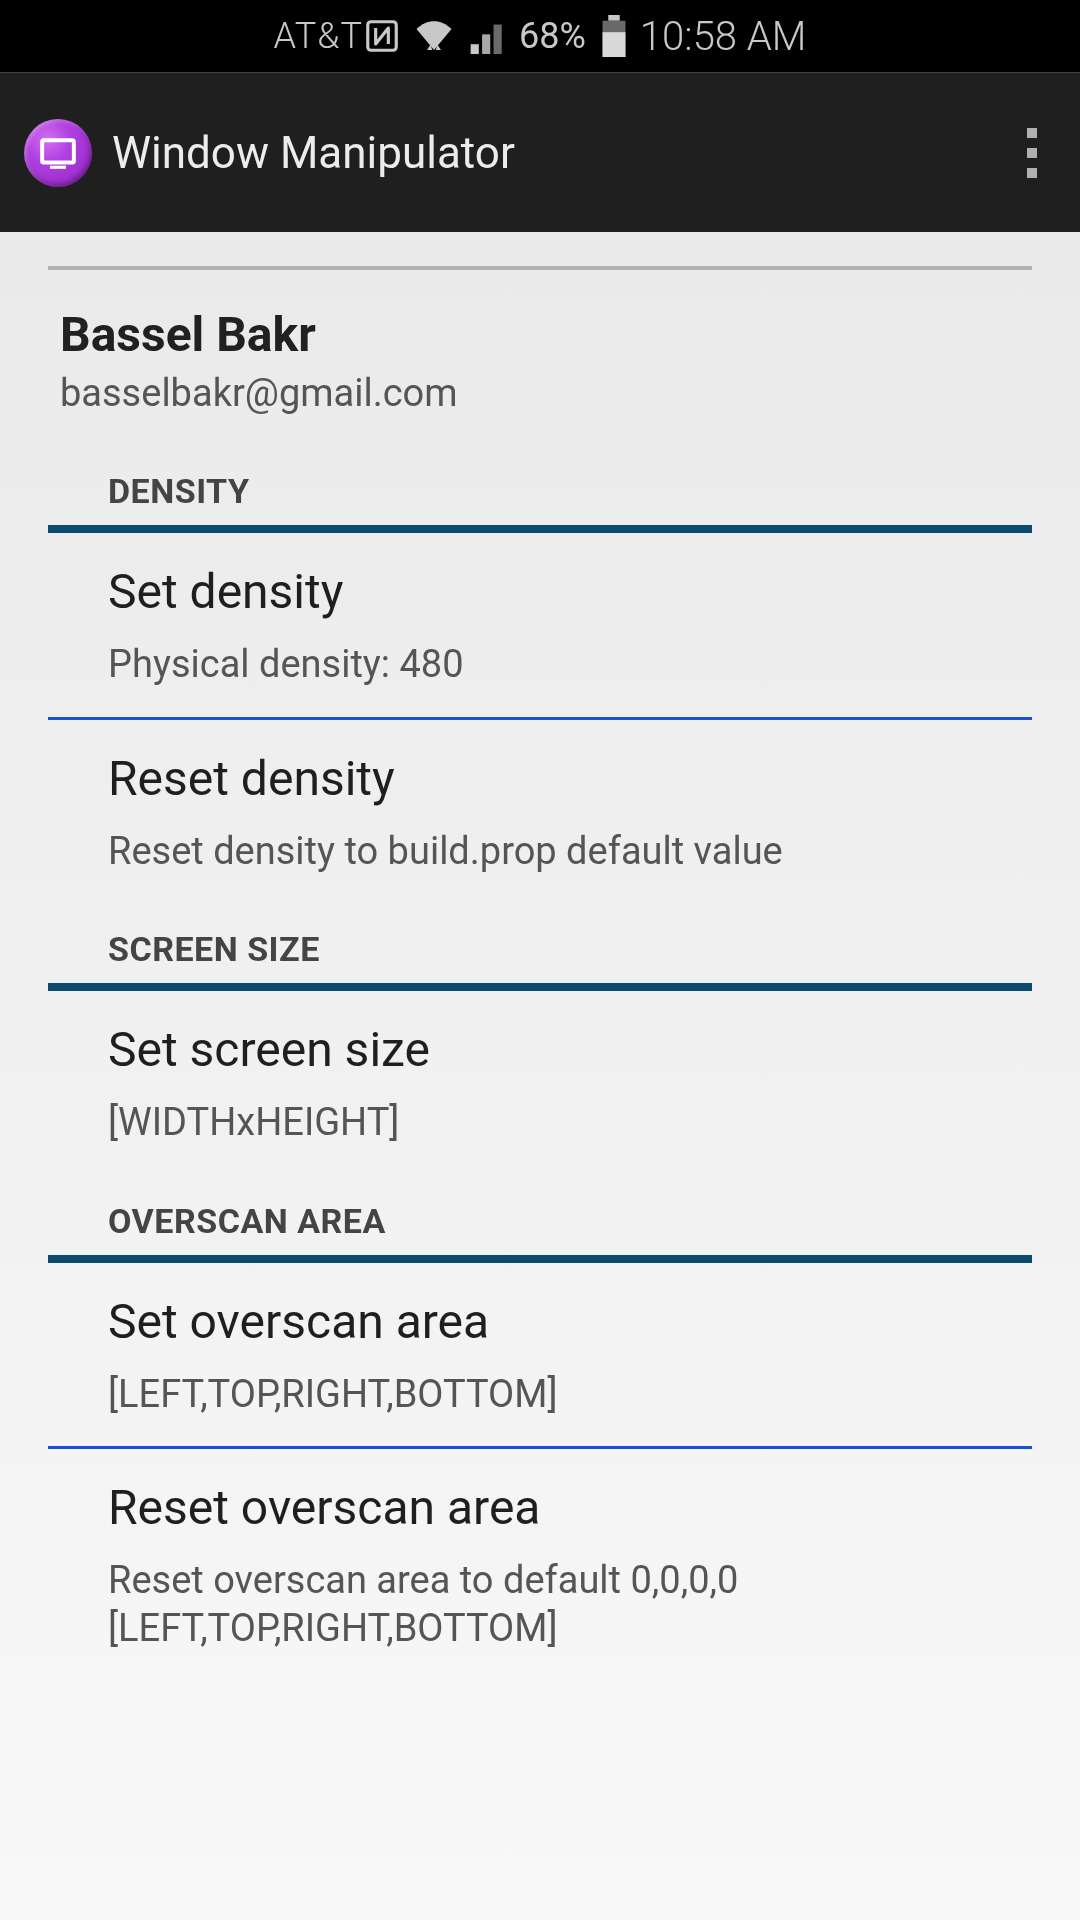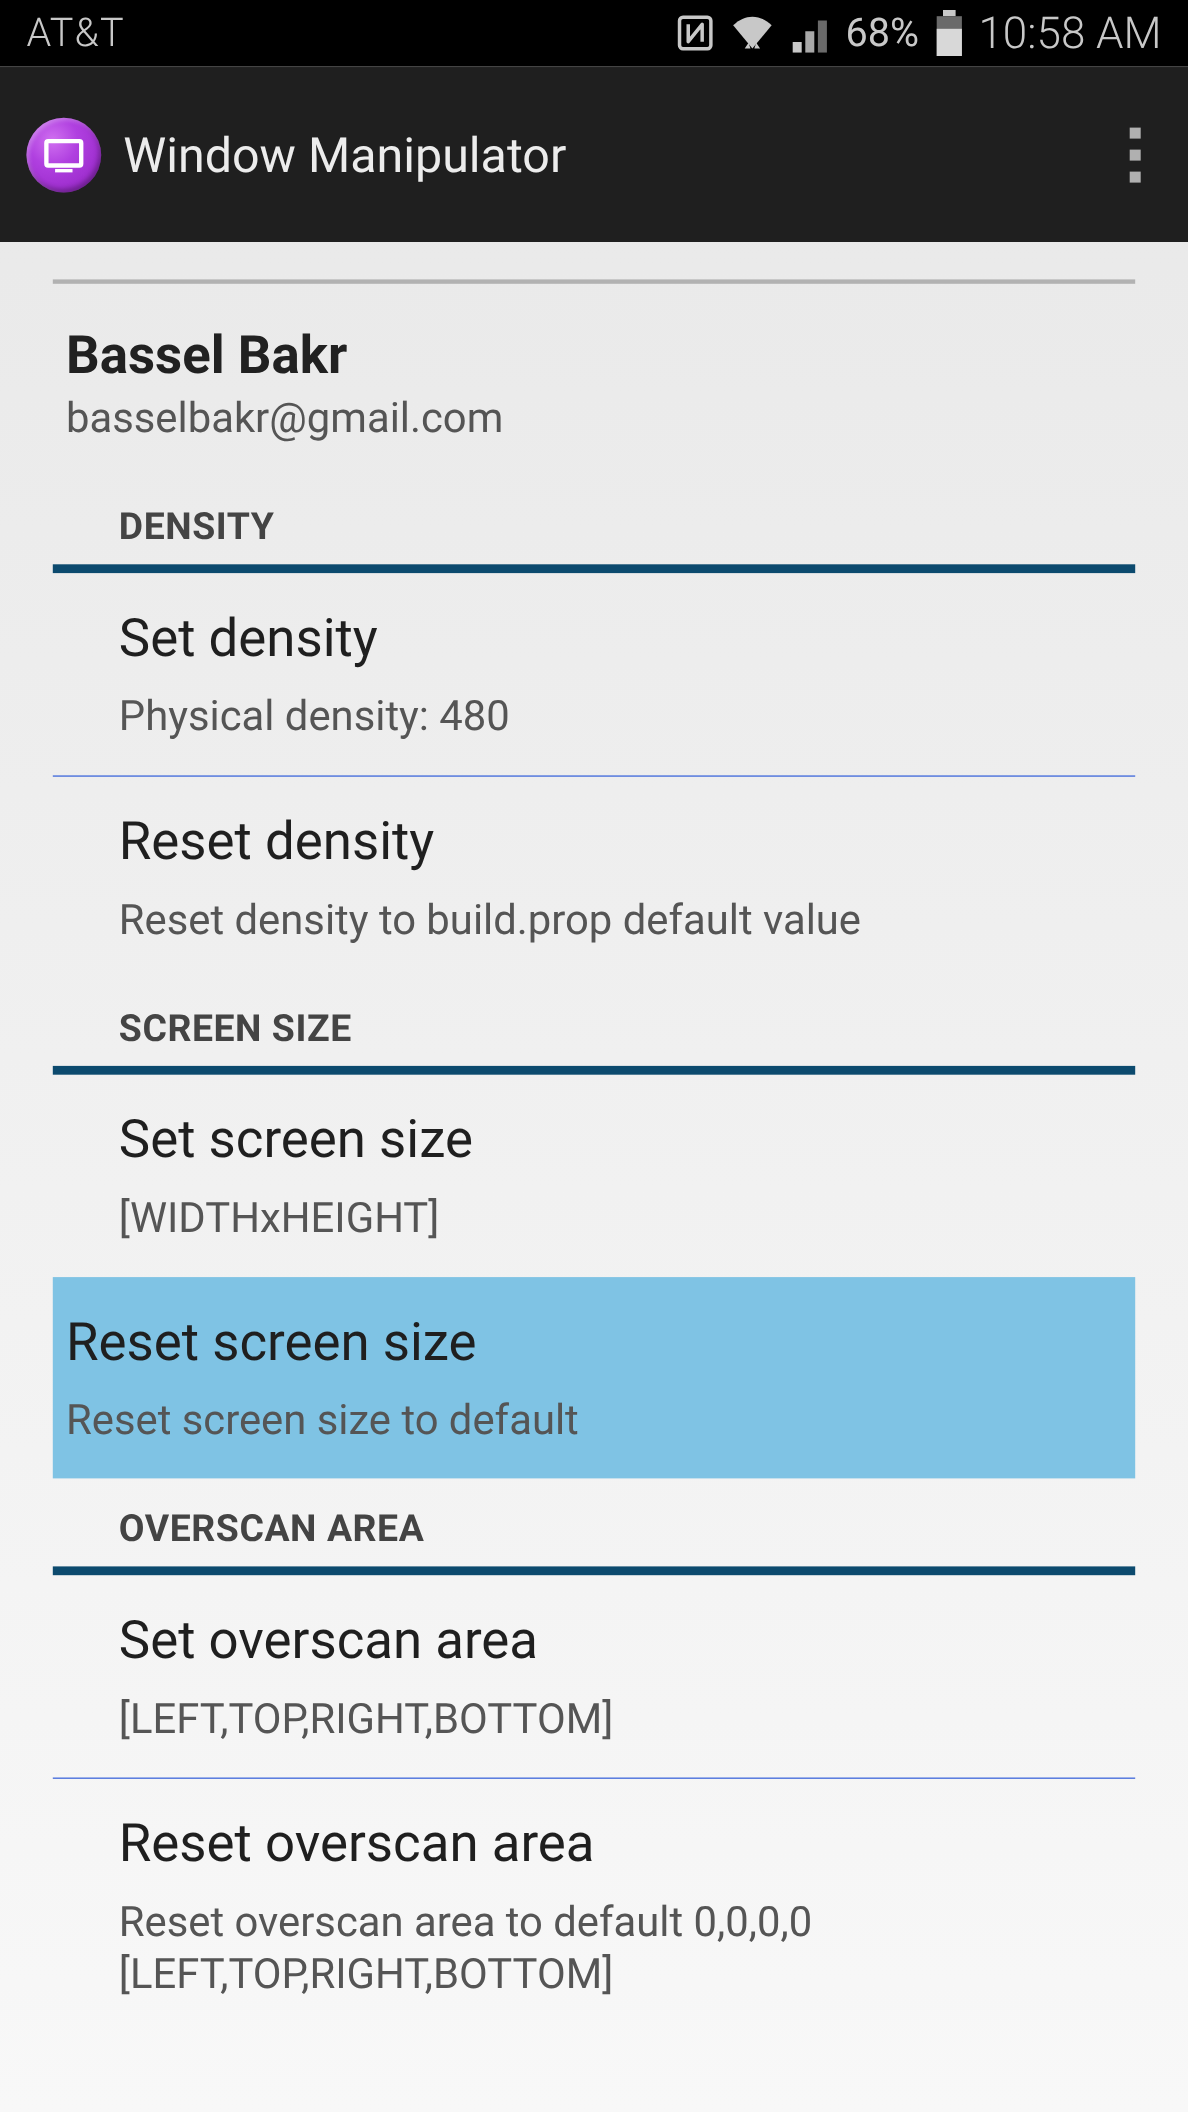--- a/index.html
+++ b/index.html
@@ -11,25 +11,25 @@
     body {
       width: 1080px;
       height: 1920px;
       font-family: Roboto, "Helvetica Neue", Arial, sans-serif;
       background: linear-gradient(to bottom, #e8e8e8 0%, #f8f8f8 100%);
       overflow: hidden;
       position: relative;
     }
     
     .status-bar {
-      height: 60px;
+      height: 72px;
       background: #000;
       display: flex;
       align-items: center;
-      justify-content: space-between;
+      justify-content: center;
       padding: 0 24px;
       color: #c8c8c8;
       font-size: 36px;
     }
     
     .status-left {
       font-weight: 300;
       letter-spacing: 1px;
     }
     
@@ -128,21 +128,21 @@
     
     .section-header-text {
       font-size: 34px;
       font-weight: 700;
       color: #444;
       letter-spacing: 0.5px;
     }
     
     .setting-item {
       padding: 30px 60px 28px 60px;
-      border-bottom: 1px solid #1d4ed8;
+      border-bottom: 3px solid #1d4ed8;
       margin: 0 48px;
     }
     
     .setting-item.no-border {
       border-bottom: none;
       margin: 0 48px;
     }
     
     .setting-item.highlighted {
       background: #7fc3e4;
@@ -247,24 +247,20 @@
 
   <div class="section-header">
     <div class="section-header-text">SCREEN SIZE</div>
   </div>
 
   <div class="setting-item no-border">
     <div class="setting-title">Set screen size</div>
     <div class="setting-subtitle"> [WIDTHxHEIGHT]</div>
   </div>
 
-  <div class="setting-item highlighted">
-    <div class="setting-title">Reset screen size</div>
-    <div class="setting-subtitle">Reset screen size to default</div>
-  </div>
 
   <div class="section-header">
     <div class="section-header-text">OVERSCAN AREA</div>
   </div>
 
   <div class="setting-item">
     <div class="setting-title">Set overscan area</div>
     <div class="setting-subtitle">[LEFT,TOP,RIGHT,BOTTOM]</div>
   </div>
 

